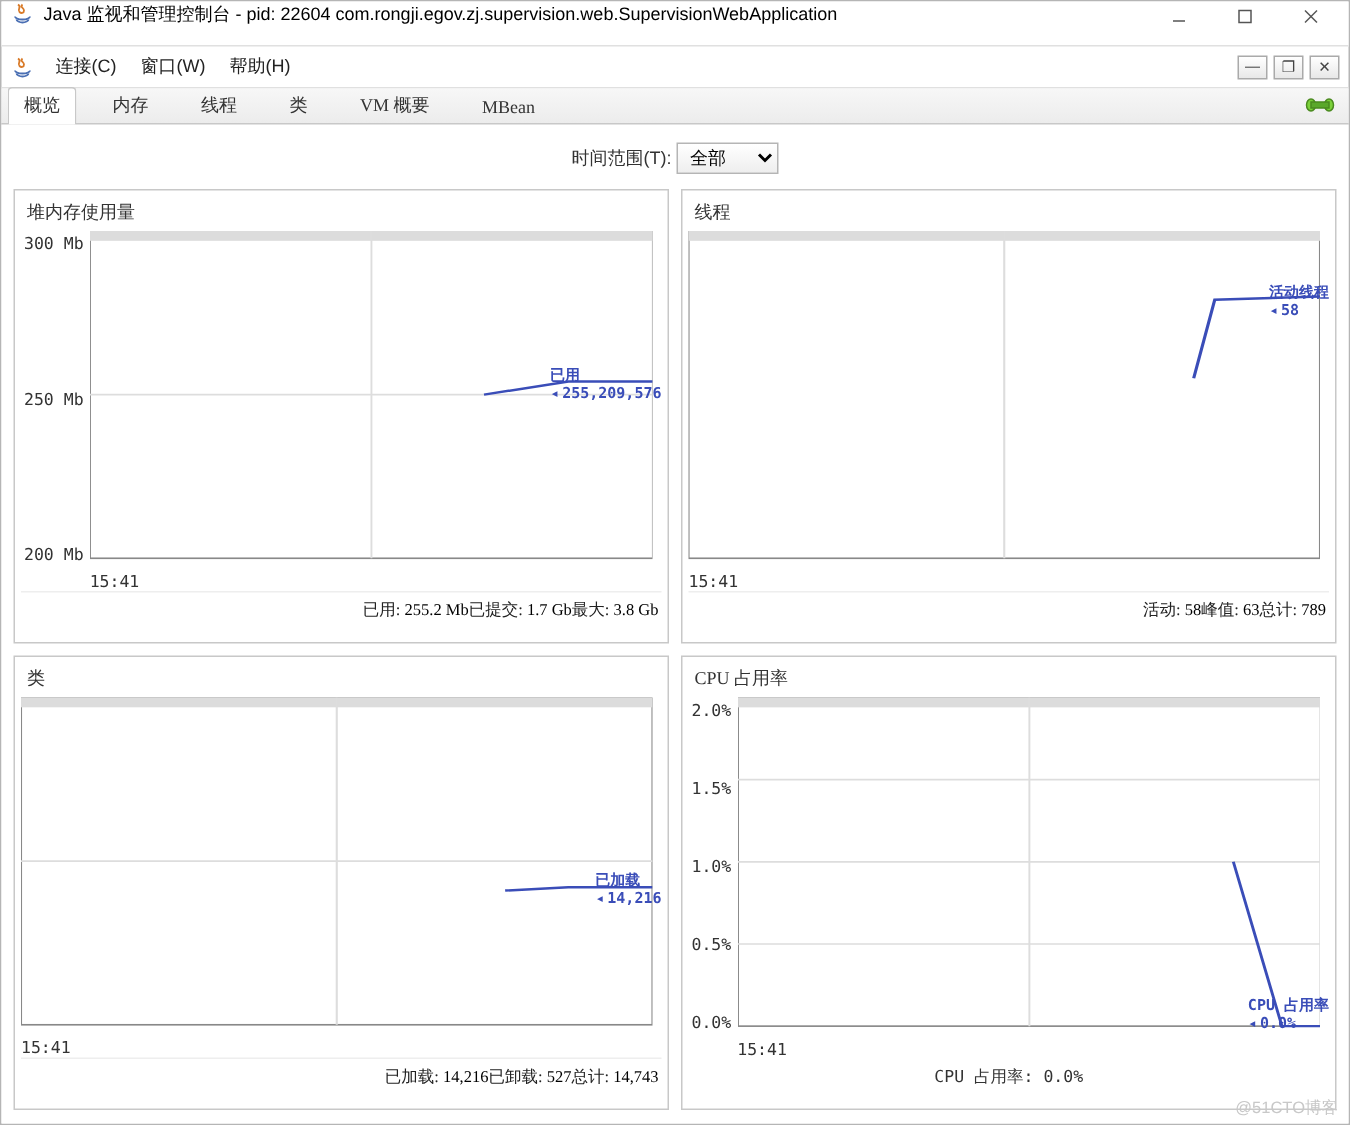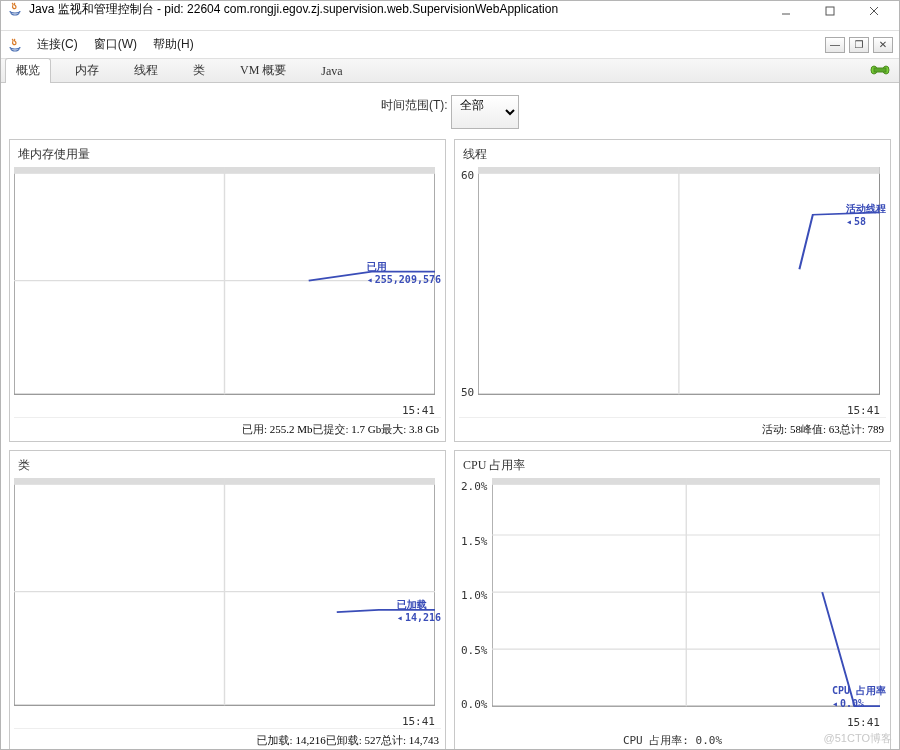--- a/index.html
+++ b/index.html
@@ -14,29 +14,29 @@
   .menubar .ico { width: 16px; height: 16px; margin-right: 6px; }
   .menuitm { padding: 2px 8px; font-size: 12px; color: #222; }
   .mwinbtns { margin-left: auto; display: flex; gap: 4px; }
   .mwinbtn { width: 20px; height: 16px; border: 1px solid #aaa; background: linear-gradient(#fff,#e8e8e8); display:flex; align-items:center; justify-content:center; font-size:10px; color:#444;}
   .tabbar { height: 24px; background: linear-gradient(#f7f7f7,#ececec); display: flex; align-items: flex-end; padding: 0 4px; border-bottom: 1px solid #c8c8c8; position: relative; gap: 13px;}
   .tab { padding: 3px 10px 4px; font-size: 12px; color: #333; border: 1px solid transparent; border-bottom: none; position: relative; top: 1px; font-family:"SimSun";}
   .tab.active { background: #fff; border-color: #c8c8c8; border-radius: 3px 3px 0 0; }
   .netico { width: 22px; position: absolute; right: 8px; top: 4px; }
   .content { flex: 1; overflow: auto; padding: 6px 8px 4px; background: #fff; }
   .timerange { text-align: center; padding: 6px 0 10px; font-size: 12px;}
-  .timerange select { font-size: 12px; padding: 1px 18px 15px 4px; border: 1px solid #b5b5b5; background: linear-gradient(#fff,#eee); }
+  .timerange select { font-size: 12px; padding: 1px 18px 2px 4px; border: 1px solid #b5b5b5; background: linear-gradient(#fff,#eee); }
   .grid { display: grid; grid-template-columns: 1fr 1fr; grid-template-rows: 1fr 1fr; gap: 8px; height: calc(100% - 42px);}
-  .panel { border: 1px solid #c8c8c8; padding: 4px 4px 2px; display: flex; flex-direction: column; background:#fff;}
+  .panel { border: 1px solid #c8c8c8; padding: 4px 4px 12px; display: flex; flex-direction: column; background:#fff;}
   .ptitle { font-size: 12px; padding: 2px 4px 4px; font-family:"SimSun";}
   .chartwrap { flex: 1; position: relative; display: flex; }
   .yaxis { display: flex; flex-direction: column; justify-content: space-between; align-items: flex-end; padding: 2px 4px 18px 2px; font-size: 11px; font-family: monospace; color: #333; }
   .plot { flex: 1; position: relative; margin-right: 6px; }
   .plot svg { position: absolute; inset: 0; width: 100%; height: 100%; }
-  .xaxis { position: absolute; bottom: 0; left: 0; right: 0; text-align: right; font-size: 11px; font-family: monospace; color: #333;}
+  .xaxis { position: absolute; bottom: 0; left: 0; right: 0; text-align: left; font-size: 11px; font-family: monospace; color: #333;}
   .sidelbl { position: absolute; right: -6px; font-size: 10px; font-family: monospace; color: #3a4db8; text-align: left; white-space: nowrap; font-weight: bold;}
   .sidelbl .arr { color: #3a4db8; margin-right: 2px;}
   .stats { display: flex; justify-content: flex-end; padding: 4px 2px 2px; font-size: 11px; font-family: Liberation Serif, serif; color: #222; border-top: 1px solid #eee;}
   .stats span b { font-weight: normal; color:#000; }
   .statscenter { text-align:center; padding:4px 2px 2px; font-size:11px; font-family:monospace;}
   .watermark { position: absolute; right: 8px; bottom: 4px; font-size: 11px; color: #c8c8c8; pointer-events:none;}
   .java-ico { display:inline-block; }
 </style>
 </head>
 <body>
@@ -89,41 +89,46 @@
       <div class="mwinbtn">✕</div>
     </div>
   </div>
 
   <div class="tabbar">
     <div class="tab active">概览</div>
     <div class="tab">内存</div>
     <div class="tab">线程</div>
     <div class="tab">类</div>
     <div class="tab">VM 概要</div>
-    <div class="tab">Java</div>
+    <div class="tab">MBean</div>
     <span class="netico">
       <svg width="22" height="14" viewBox="0 0 22 14">
           <ellipse cx="5" cy="7" rx="3" ry="4" fill="#7bd13a" stroke="#4a8a1f"></ellipse>
           <ellipse cx="17" cy="7" rx="3" ry="4" fill="#7bd13a" stroke="#4a8a1f"></ellipse>
           <rect x="5" y="5" width="12" height="4" fill="#5aa82a" stroke="#4a8a1f"></rect>
         </svg>
     </span>
   </div>
 
   <div class="content">
     <div class="timerange">
       <span>时间范围(T):</span>
       <select><option>全部</option></select>
     </div>
 
     <div class="grid">
 
       <div class="panel">
         <div class="ptitle">堆内存使用量</div>
         <div class="chartwrap">
+          <div class="yaxis">
+            <span>300 Mb</span>
+            <span>250 Mb</span>
+            <span>200 Mb</span>
+          </div>
           <div class="plot">
             <svg viewBox="0 0 300 220" preserveAspectRatio="none">
               <rect x="0" y="0" width="300" height="200" fill="none" stroke="#888" stroke-width="1"></rect>
               <rect x="0" y="0" width="300" height="6" fill="#dcdcdc"></rect>
               <line x1="150" y1="0" x2="150" y2="200" stroke="#ddd"></line>
               <line x1="0" y1="100" x2="300" y2="100" stroke="#ddd"></line>
               <polyline points="210,100 255,92 300,92" fill="none" stroke="#3a4db8" stroke-width="1.5"></polyline>
             </svg>
             <div class="xaxis">15:41</div>
             <div class="sidelbl" style="top:37%;">
@@ -135,24 +140,20 @@
         <div class="stats">
           <span><span>已用:</span> <b>255.2 Mb</b></span>
           <span><span>已提交:</span> <b>1.7 Gb</b></span>
           <span><span>最大:</span> <b>3.8 Gb</b></span>
         </div>
       </div>
 
       <div class="panel">
         <div class="ptitle">线程</div>
         <div class="chartwrap">
-          <div class="yaxis">
-            <span>60</span>
-            <span>50</span>
-          </div>
           <div class="plot">
             <svg viewBox="0 0 300 220" preserveAspectRatio="none">
               <rect x="0" y="0" width="300" height="200" fill="none" stroke="#888" stroke-width="1"></rect>
               <rect x="0" y="0" width="300" height="6" fill="#dcdcdc"></rect>
               <line x1="150" y1="0" x2="150" y2="200" stroke="#ddd"></line>
               <polyline points="240,90 250,42 300,40" fill="none" stroke="#3a4db8" stroke-width="1.5"></polyline>
             </svg>
             <div class="xaxis">15:41</div>
             <div class="sidelbl" style="top:14%;">
               <div>活动线程</div>

